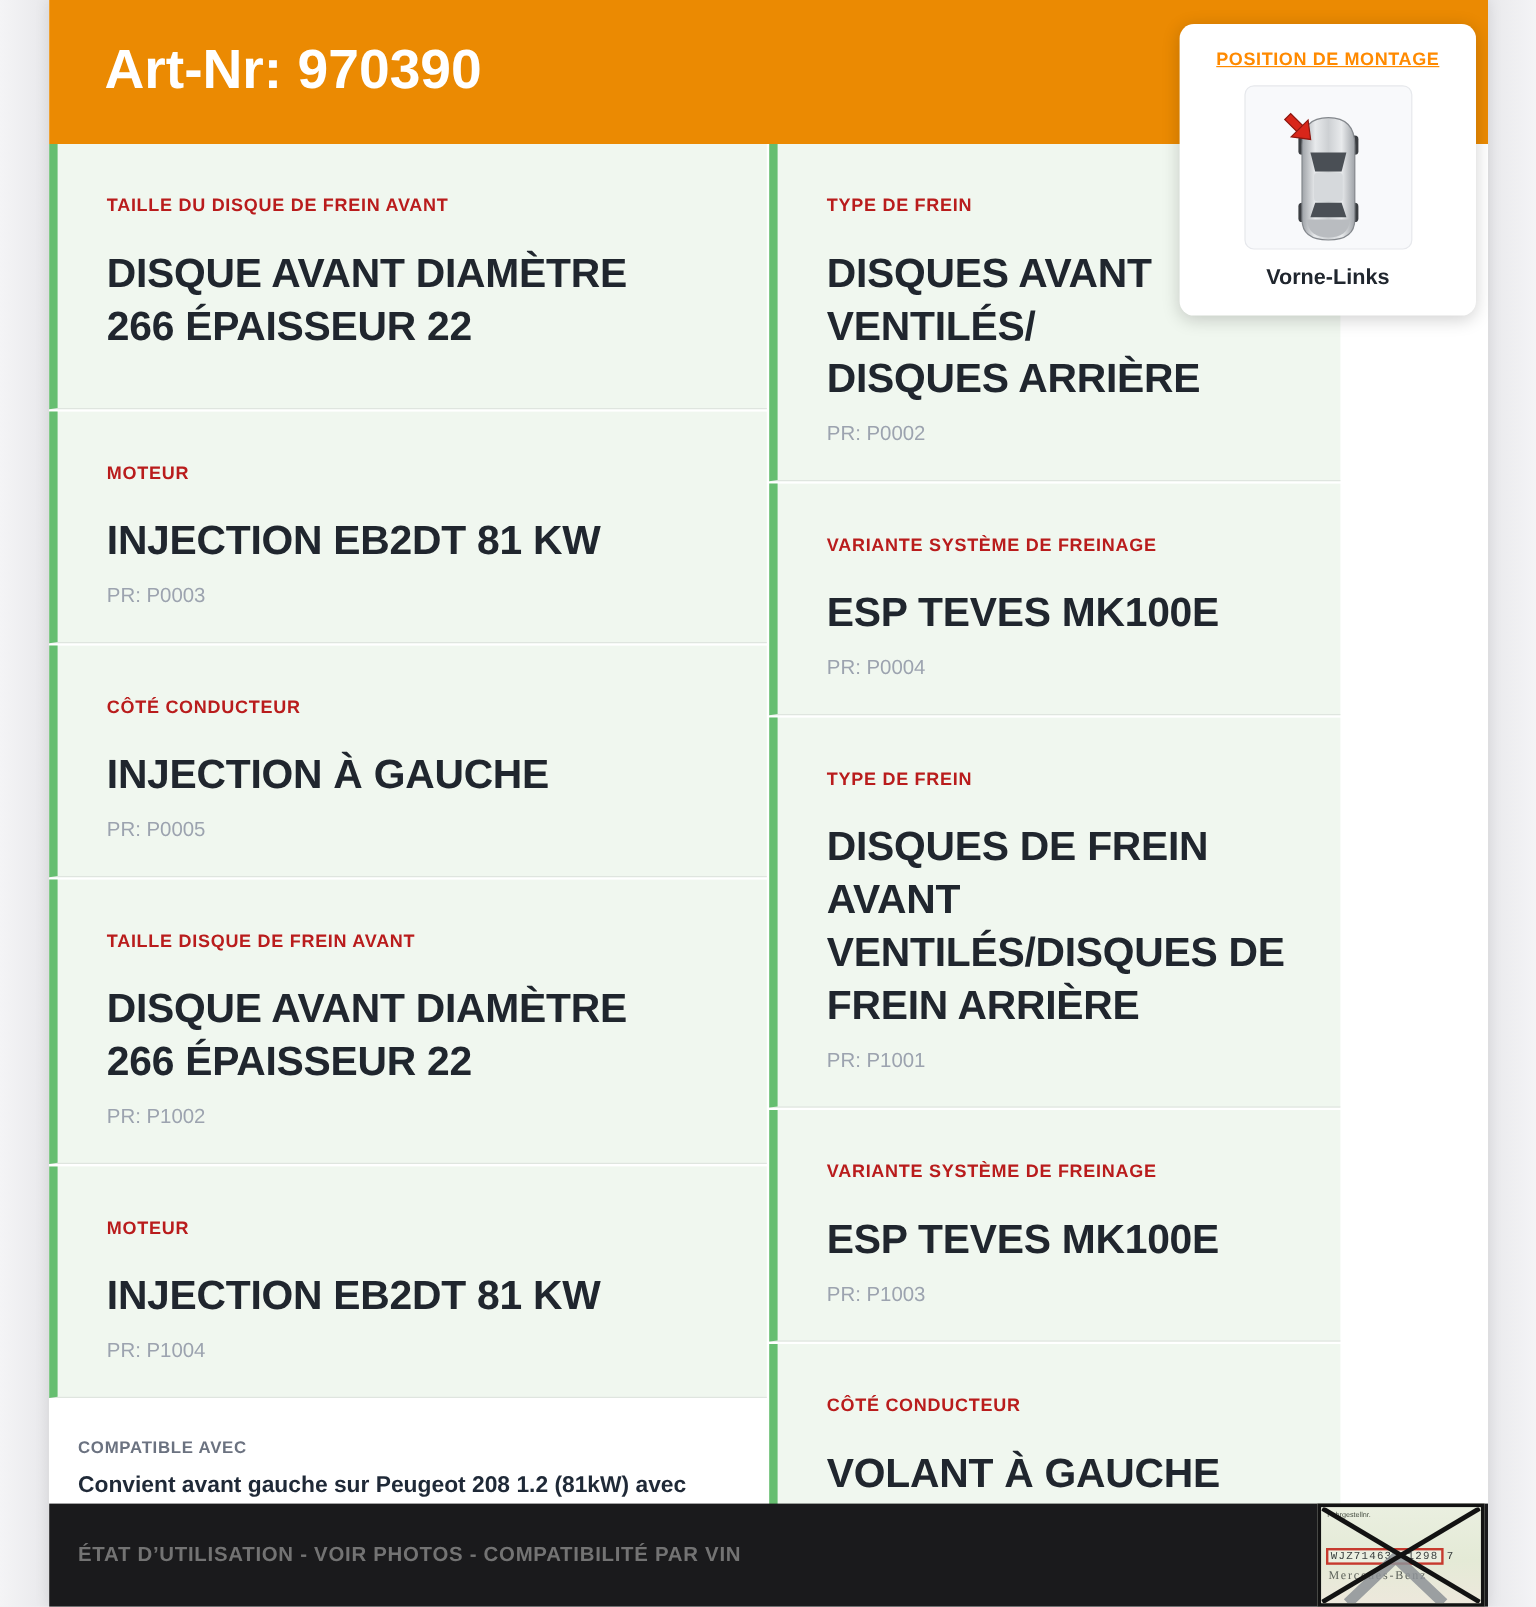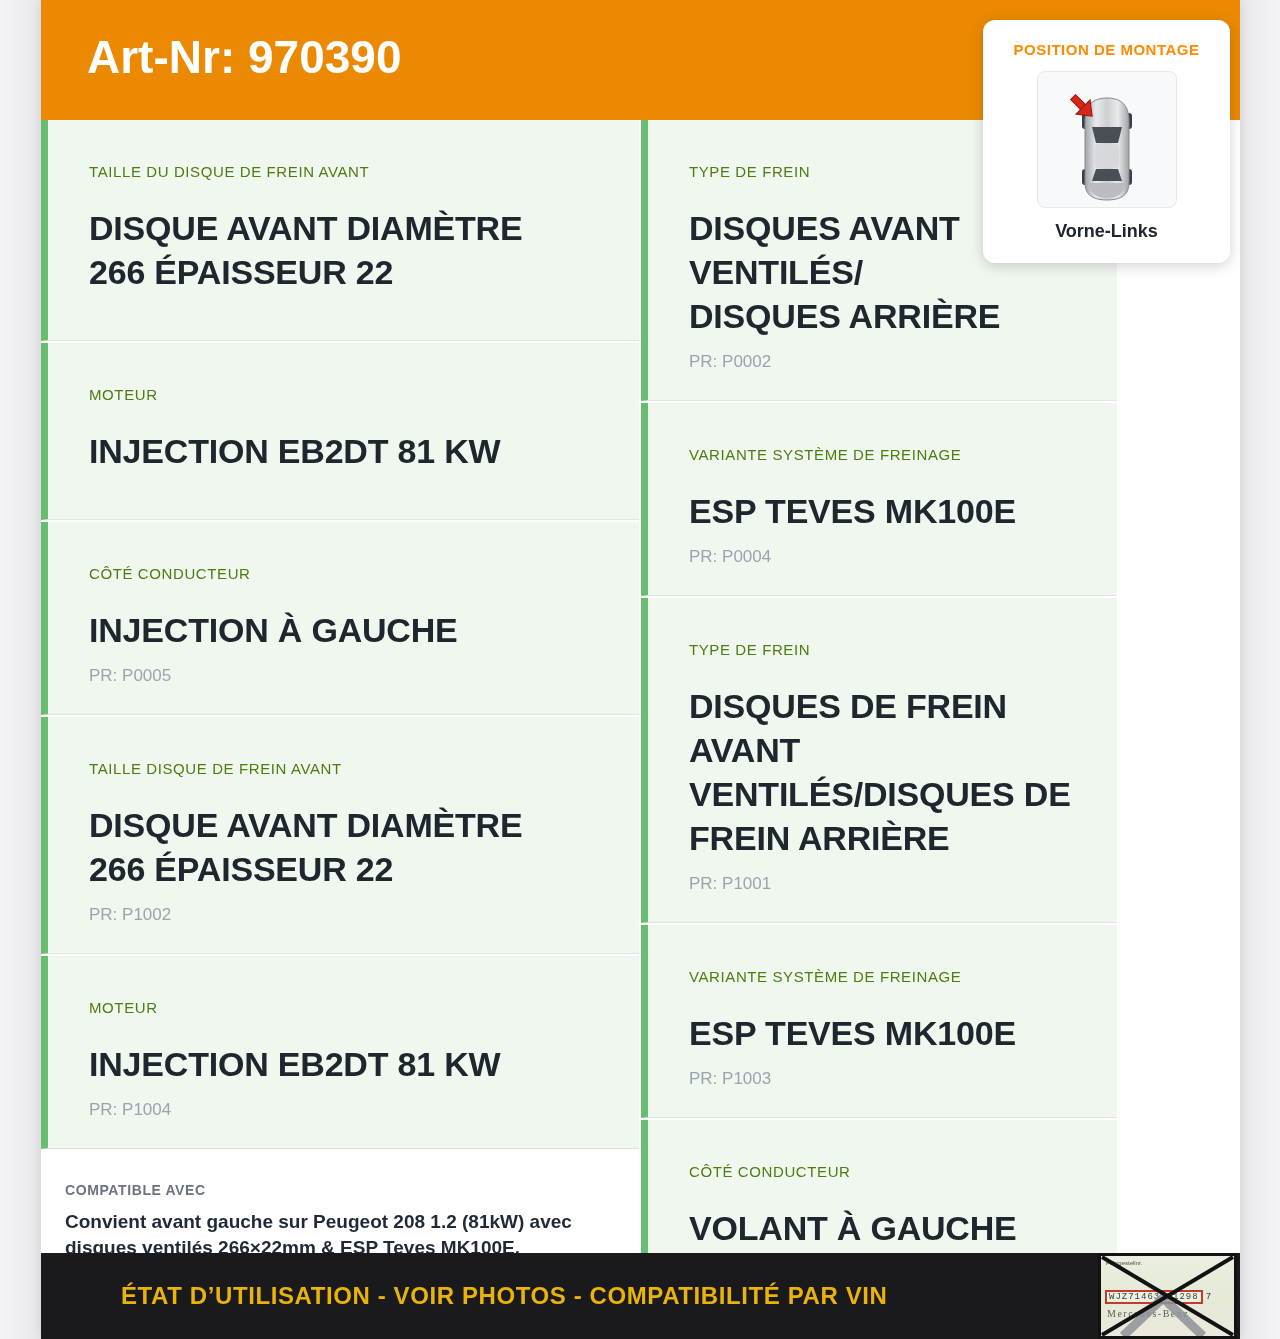--- a/index.html
+++ b/index.html
@@ -22,61 +22,61 @@
 
   
   .grid { display:flex; gap:2px; background:#ffffff; align-items:flex-start; }
   .col { display:flex; flex-direction:column; gap:2px; }
   .col-left  { width:598px; }
   .col-right { width:476px; }
 
   .card { background:#F0F7EF; border-left:7px solid #66BE70;
     border-bottom:1px solid #DFE5DF;
     padding:43px 34px 28px 41px; width:100%; }
-  .card .label { font-size:15px; font-weight:400; color:#4d7c0f; letter-spacing:.6px;
+  .card .label { font-size:15px; font-weight:700; color:#b91c1c; letter-spacing:.6px;
     text-transform:uppercase; }
   .card .value { font-size:34px; font-weight:700; color:#20262E; line-height:44px;
     margin-top:26px; white-space:pre-line; letter-spacing:-0.2px; }
   .card .pr { font-size:17px; color:#9CA3AF; margin-top:14px; }
 
   
   .l0{min-height:221px}.l1{min-height:177px}.l2{min-height:178px}.l3{min-height:224px}.l4{min-height:177px}
   .r0{min-height:225px}.r1{min-height:175px}.r2{min-height:265px}.r3{min-height:174px}.r4{min-height:181px}
 
   .compat { background:#ffffff; border-left:none; border-bottom:none;
     min-height:146px; padding:31px 28px 16px 24px; width:100%; }
   .compat .label { font-size:14px; font-weight:700; color:#6B7280; letter-spacing:.6px; }
   .compat .text { font-size:19px; font-weight:700; color:#1F2937; line-height:26px;
     margin-top:11px; white-space:pre-line; }
 
   
   .footer { position:absolute; left:0; bottom:0; width:1199px; height:86px;
     background:#1A1A1C; display:flex; align-items:center; }
-  .footer .foot-text { color:#eab308; font-size:24px; font-weight:700; letter-spacing:.6px;
-    padding-left:80px; }
+  .footer .foot-text { color:#737373; font-size:17px; font-weight:700; letter-spacing:.6px;
+    padding-left:24px; }
 
   
   .doc { position:absolute; right:3px; top:0; width:139px; height:86px;
     background:#E9EDDD; border:3px solid #121212; overflow:hidden; }
   .doc .paper { position:absolute; inset:0;
     background:linear-gradient(180deg,#EAEFE0 0%,#E4EAD6 55%,#EDE8DC 100%); }
   .doc .tinylabel { position:absolute; top:4px; left:5px; font-size:6px; color:#4a5246; }
   .doc .vinrow { position:absolute; top:34px; left:4px; display:flex; align-items:center; }
   .doc .vinbox { border:2px solid #C63A2E; padding:0 2px; font-family:"Liberation Mono",monospace;
     font-size:9px; letter-spacing:1px; color:#3c4140; background:rgba(255,255,255,.25); }
   .doc .vintail { font-family:"Liberation Mono",monospace; font-size:9px; color:#3c4140; margin-left:3px; }
   .doc .brand { position:absolute; top:52px; left:6px; font-family:"Liberation Serif",serif;
     font-size:10px; letter-spacing:1.5px; color:#5a5f58; }
   .doc svg.cross { position:absolute; inset:0; }
 
   
   .poscard { position:absolute; left:983px; top:20px; width:247px; height:243px;
     background:#ffffff; border-radius:12px; box-shadow:0 3px 14px rgba(0,0,0,.18);
     text-align:center; z-index:5; padding-top:21px; }
-  .poscard .ptitle { color:#FF8A00; font-size:15px; font-weight:700; letter-spacing:.5px; }
+  .poscard .ptitle { color:#FF8A00; font-size:15px; font-weight:700; letter-spacing:.5px;text-decoration:underline; }
   .poscard .imgbox { width:140px; height:137px; margin:13px auto 0; background:#F8F9FB;
     border:1px solid #E6E8EC; border-radius:8px; position:relative;
     display:flex; align-items:flex-end; justify-content:center; }
   .poscard .carsvg { margin:0 auto 6px; display:block; }
   .poscard .arrow { position:absolute; top:20px; left:30px; }
   .poscard .plabel { margin-top:13px; font-size:18px; font-weight:700; color:#20262E; }
 </style>
 </head>
 <body>
 
@@ -90,20 +90,21 @@
     <div class="grid">
       <div class="col col-left">
         <div class="card l0">
           <div class="label">TAILLE DU DISQUE DE FREIN AVANT</div>
           <div class="value">DISQUE AVANT DIAMÈTRE
 266 ÉPAISSEUR 22</div>
         </div>
         <div class="card l1">
           <div class="label">MOTEUR</div>
           <div class="value">INJECTION EB2DT 81 KW</div>
+          <div class="pr">PR: P0003</div>
         </div>
         <div class="card l2">
           <div class="label">CÔTÉ CONDUCTEUR</div>
           <div class="value">INJECTION À GAUCHE</div>
           <div class="pr">PR: P0005</div>
         </div>
         <div class="card l3">
           <div class="label">TAILLE DISQUE DE FREIN AVANT</div>
           <div class="value">DISQUE AVANT DIAMÈTRE
 266 ÉPAISSEUR 22</div>

